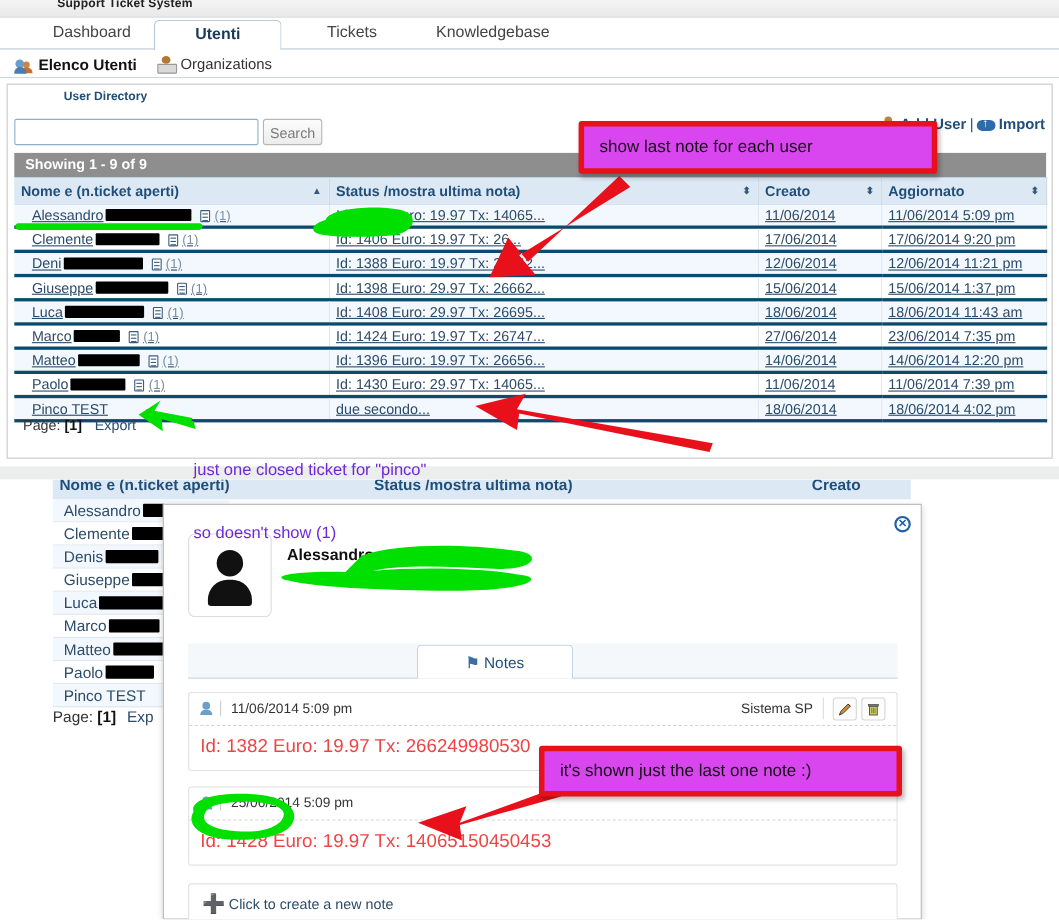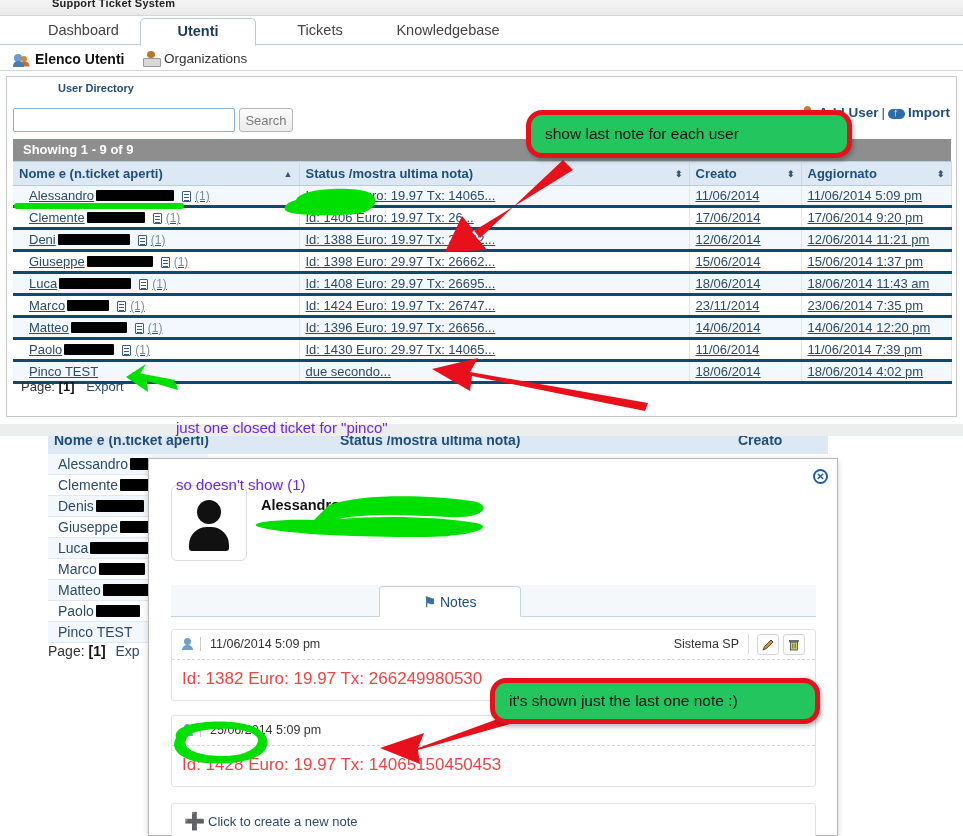--- a/index.html
+++ b/index.html
@@ -304,22 +304,22 @@
     position: absolute; left: 12px; top: 9px; font-size: 17px;
     color: #2f5c9e; font-weight: bold; line-height: 17px;
   }
   .newnote .txt {
     position: absolute; left: 36px; top: 10px; font-size: 13px; color: #2b4b6b;
   }
 
   
   .anno { position: absolute; left: 0; top: 0; width: 963px; height: 836px; pointer-events: none; }
   .callout {
-    position: absolute; background: #22c55e; border: 5px solid #e8111b;
-    border-radius: 16px; display: flex; align-items: center;
+    position: absolute; background: #d946ef; border: 5px solid #e8111b;
+    border-radius: 3px; display: flex; align-items: center;
     padding: 0 14px; font-size: 15.5px; color: #111;
     box-shadow: 2px 3px 4px rgba(0,0,0,.25);
   }
   .green-note {
     position: absolute; color: #6d28d9; font-size: 15px; line-height: 19px;
     white-space: pre;
   }
 </style>
 </head>
 <body>
@@ -402,21 +402,21 @@
             </tr>
             <tr class="odd">
               <td style="padding-left: 16px;"><span>Luca</span><span class="redact" style="width: 72px;"></span><span class="doc-ico"></span><span class="cnt">(1)</span></td>
               <td>Id: 1408 Euro: 29.97 Tx: 26695...</td>
               <td>18/06/2014</td>
               <td>18/06/2014 11:43 am</td>
             </tr>
             <tr class="even">
               <td style="padding-left: 16px;"><span>Marco</span><span class="redact" style="width: 42px;"></span><span class="doc-ico"></span><span class="cnt">(1)</span></td>
               <td>Id: 1424 Euro: 19.97 Tx: 26747...</td>
-              <td>23/11/2014</td>
+              <td>27/06/2014</td>
               <td>23/06/2014 7:35 pm</td>
             </tr>
             <tr class="odd">
               <td style="padding-left: 16px;"><span>Matteo</span><span class="redact" style="width: 56px;"></span><span class="doc-ico"></span><span class="cnt">(1)</span></td>
               <td>Id: 1396 Euro: 19.97 Tx: 26656...</td>
               <td>14/06/2014</td>
               <td>14/06/2014 12:20 pm</td>
             </tr>
             <tr class="even">
               <td style="padding-left: 16px;"><span>Paolo</span><span class="redact" style="width: 50px;"></span><span class="doc-ico"></span><span class="cnt">(1)</span></td>

